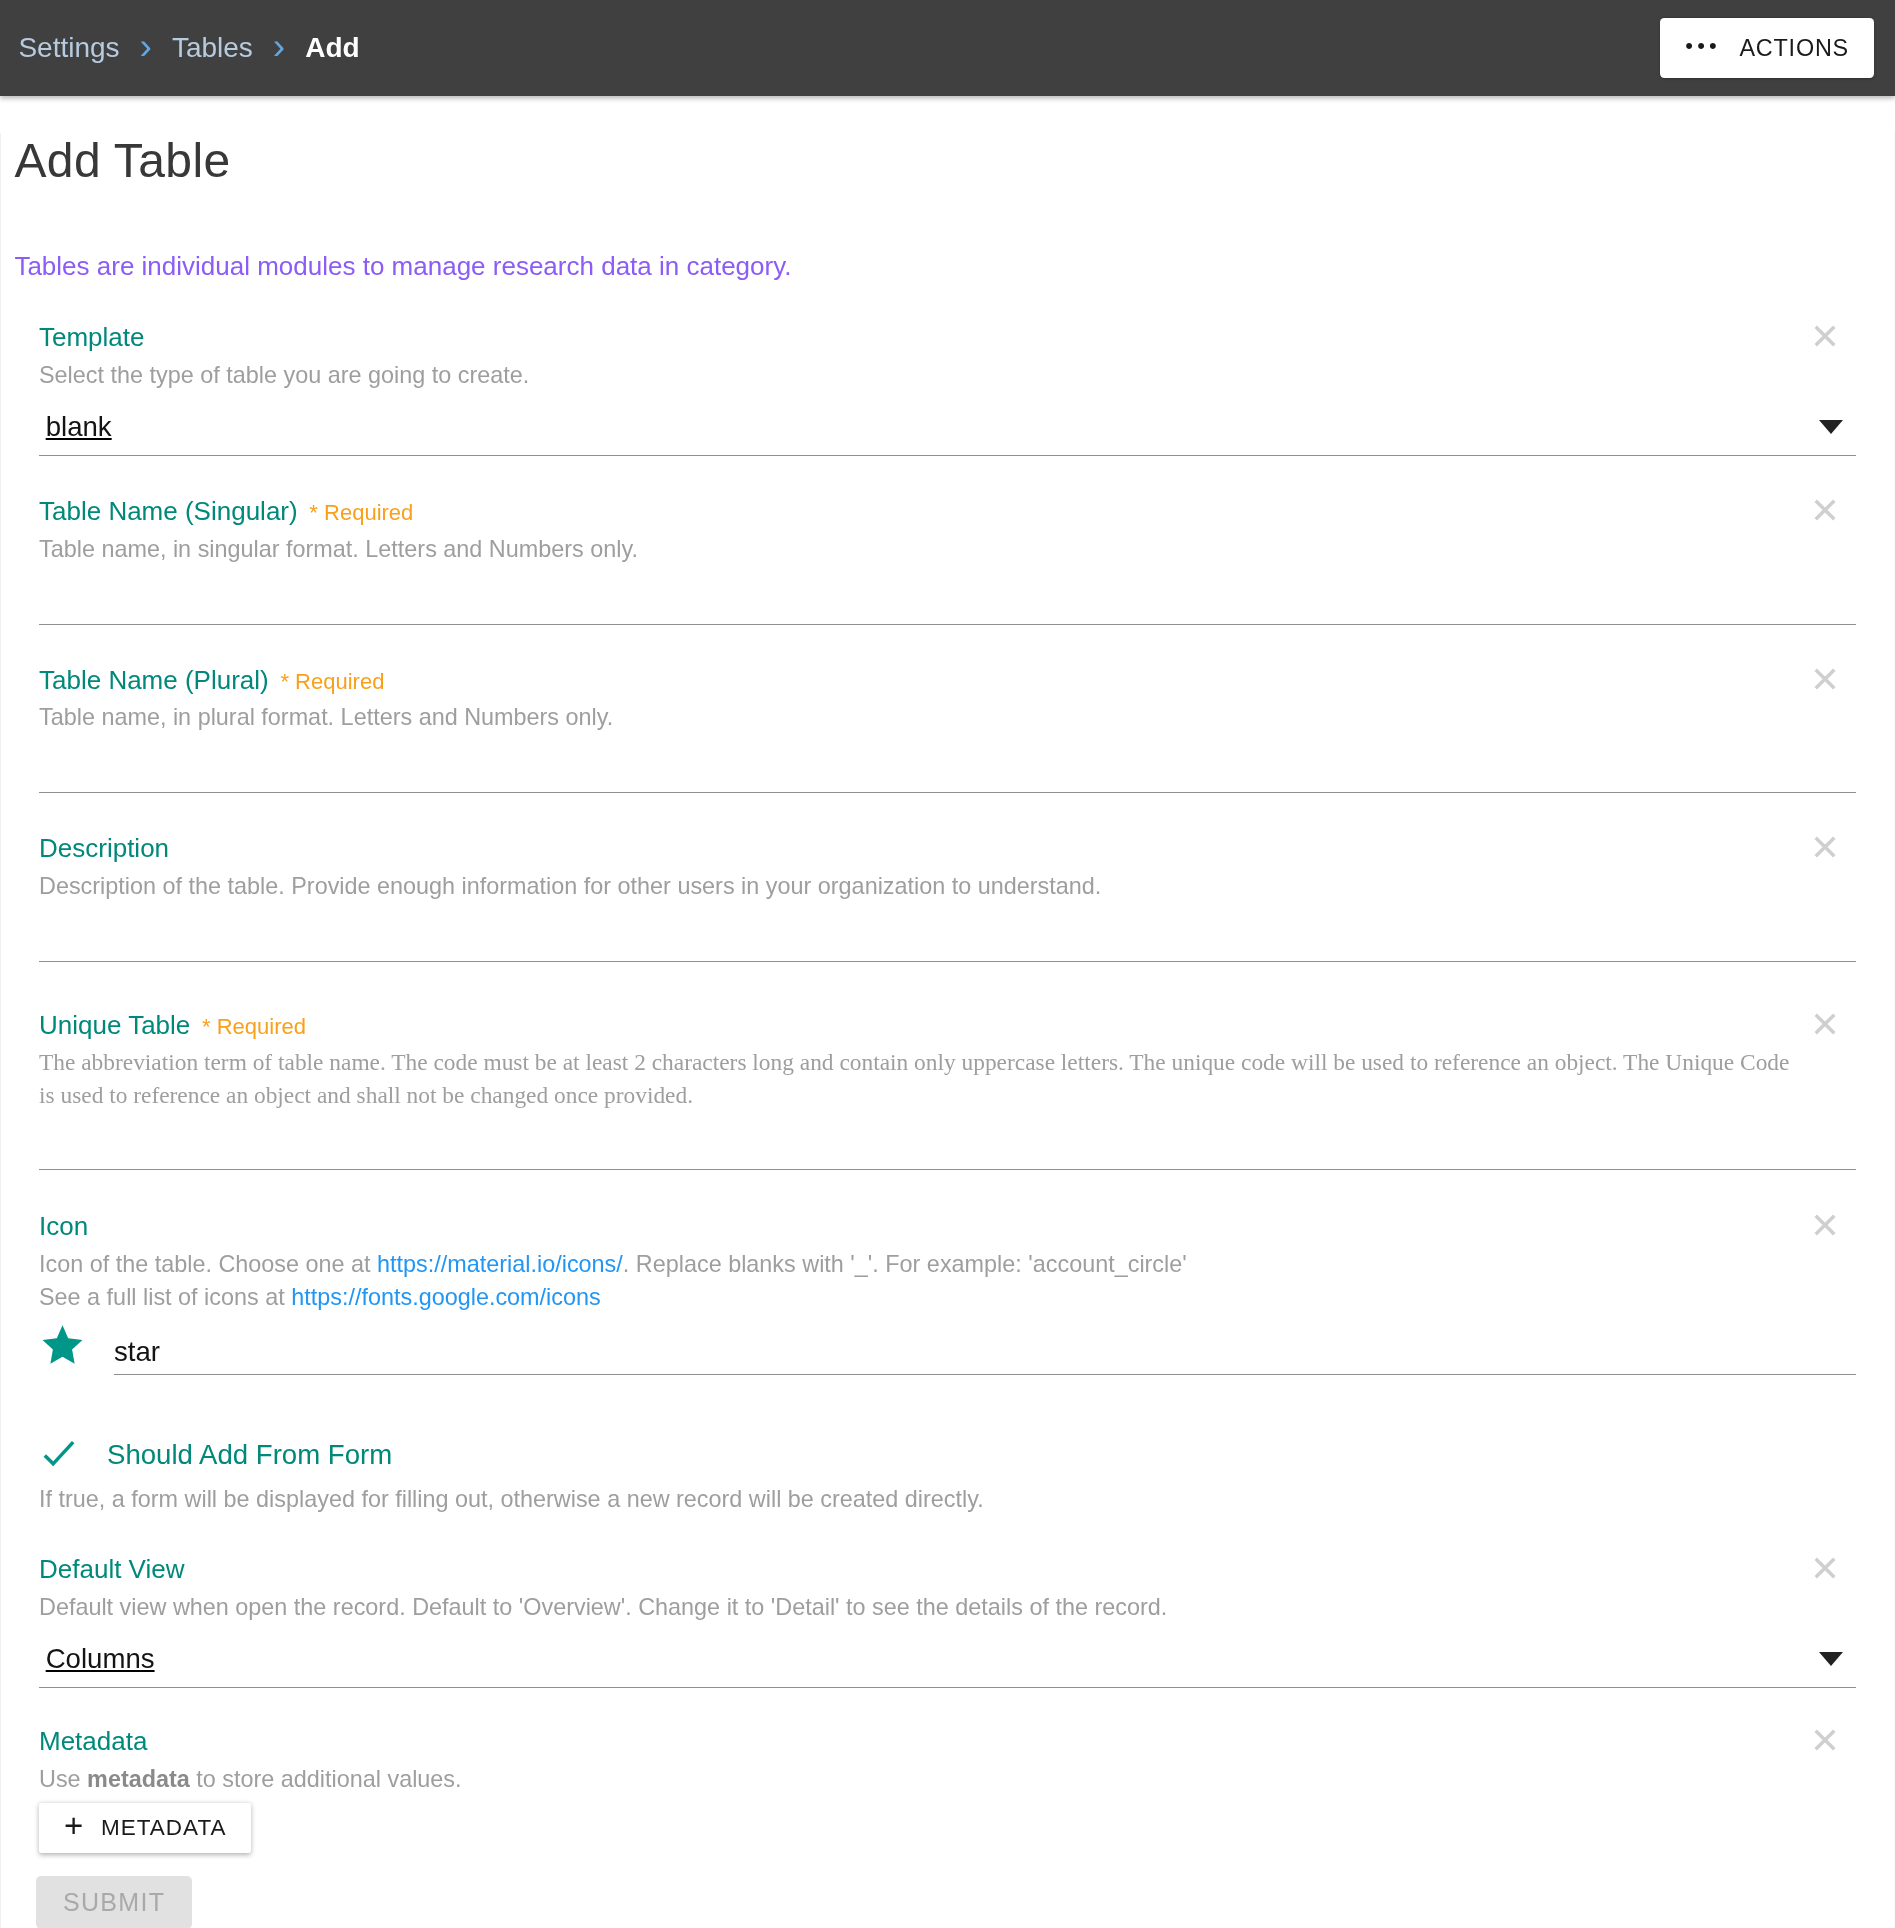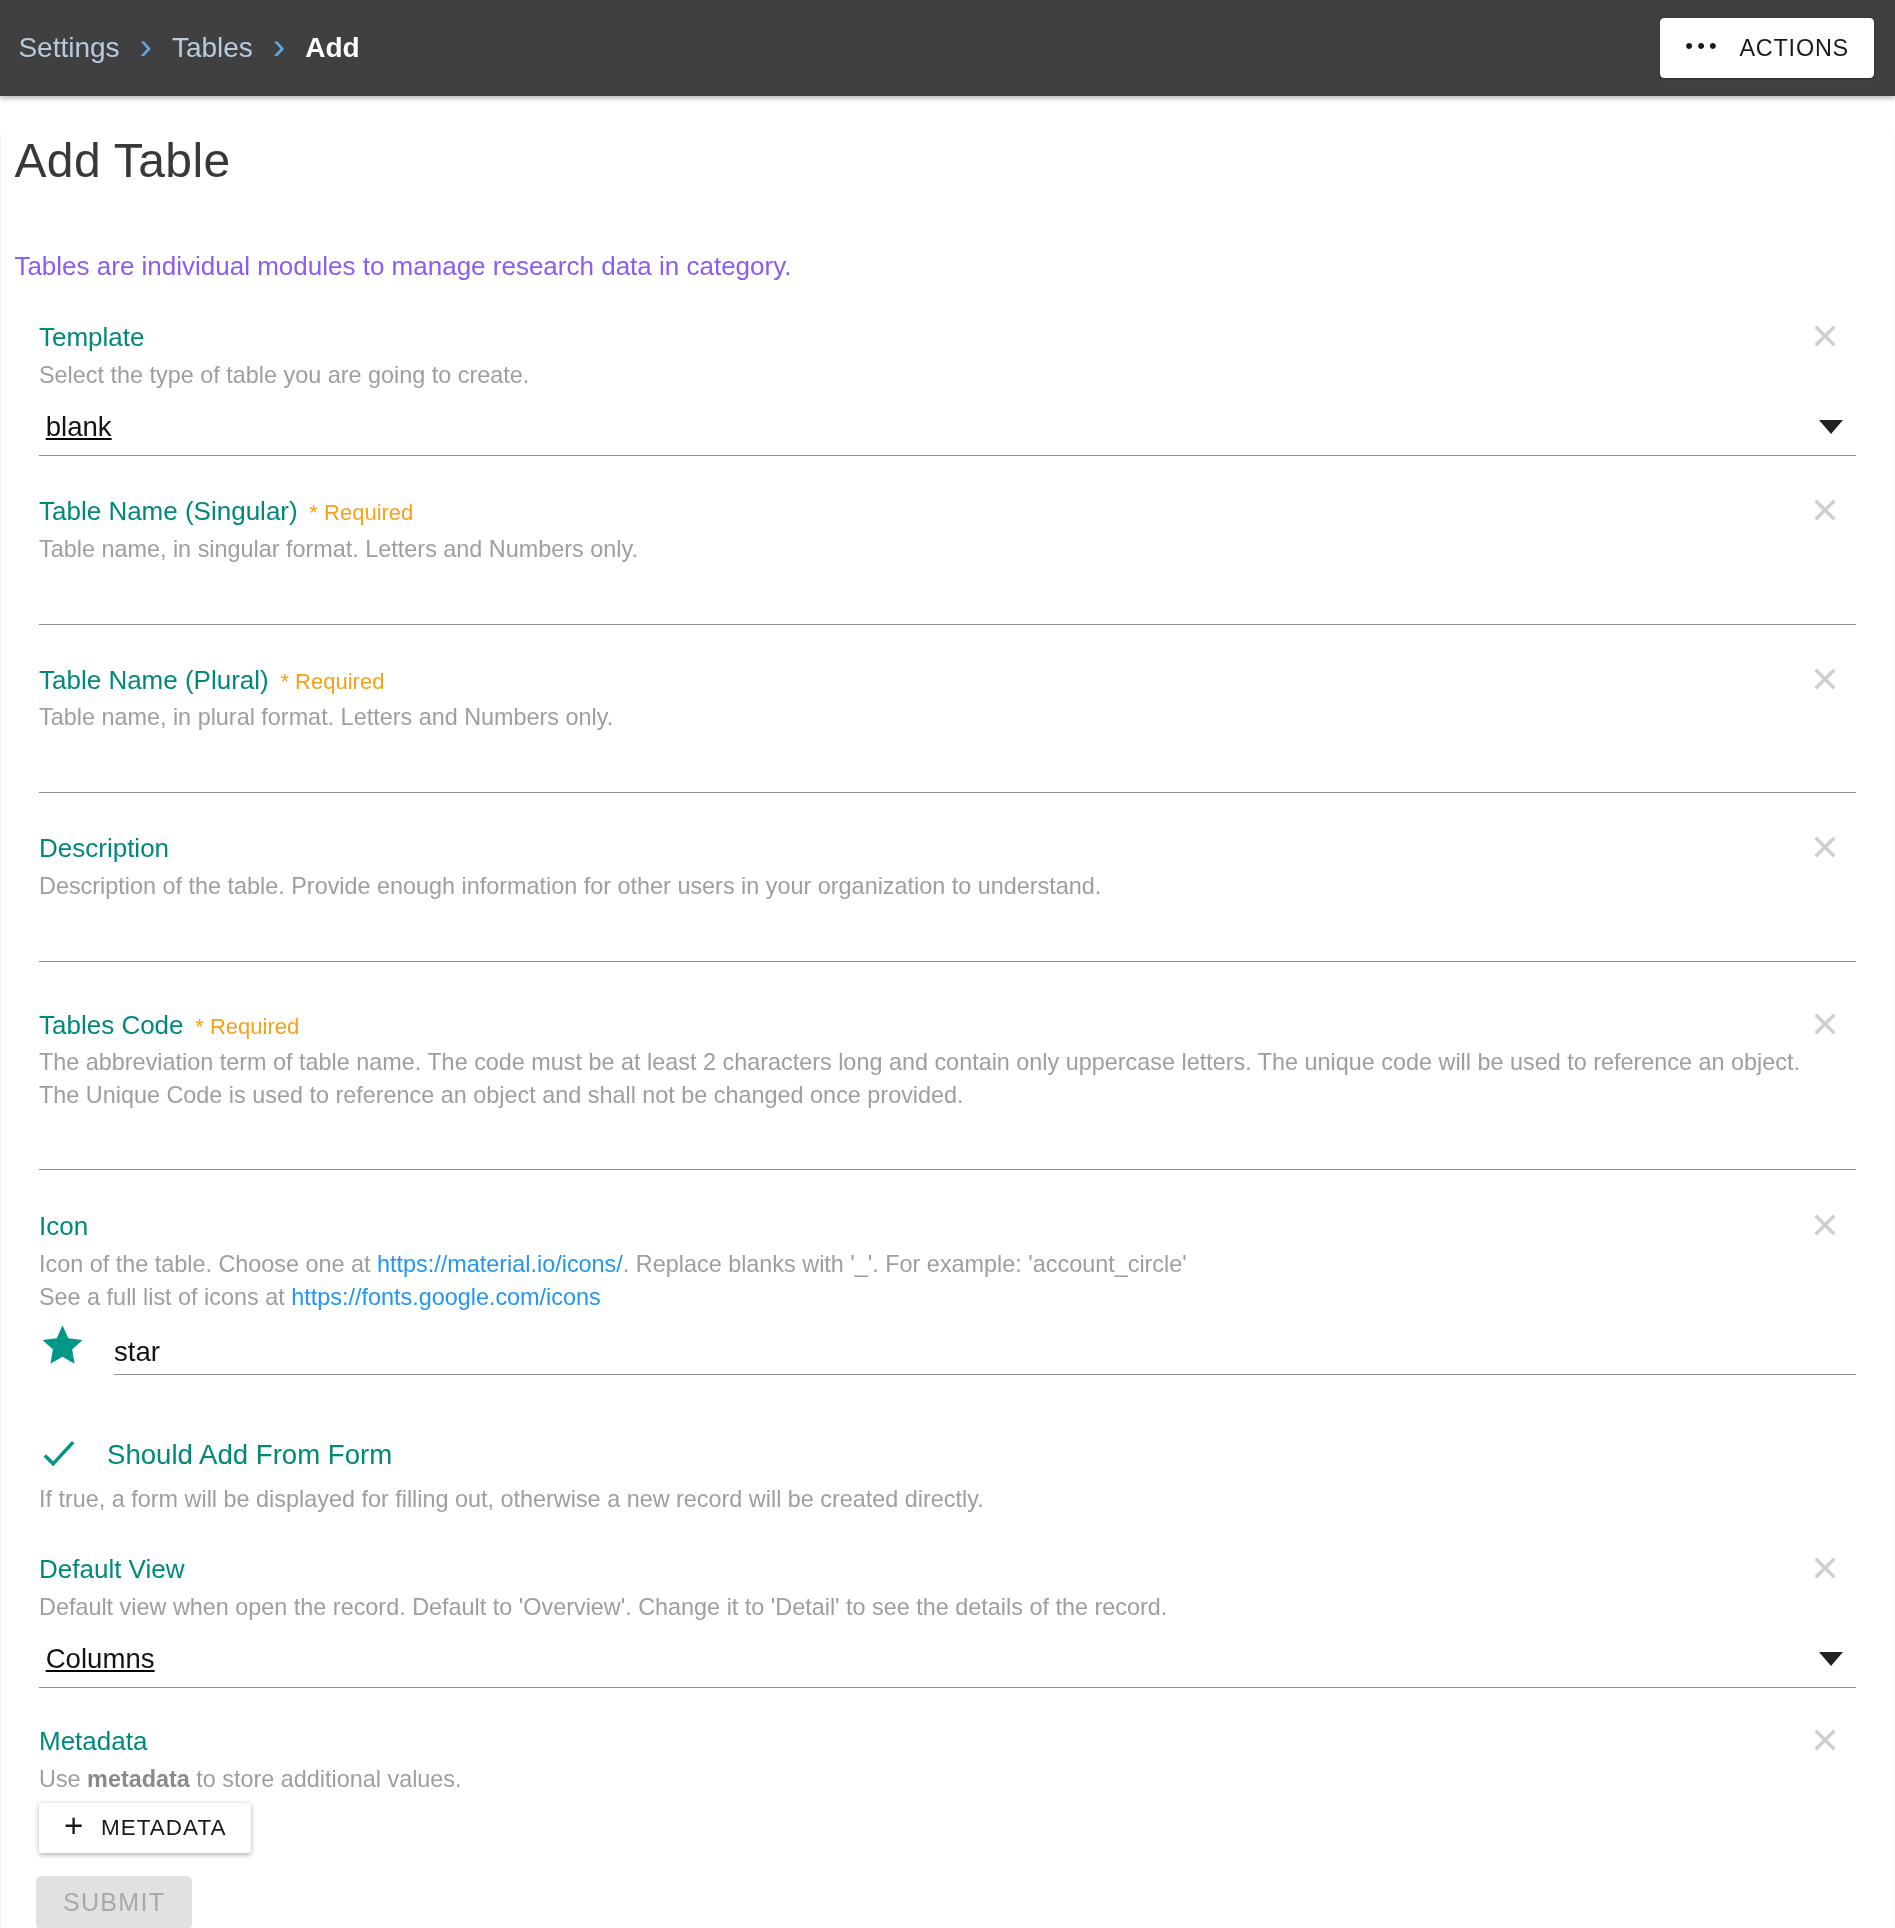--- a/index.html
+++ b/index.html
@@ -172,29 +172,29 @@
           <path d="M5 5 L19 19 M19 5 L5 19" stroke="#cfcfcf" stroke-width="2.6" fill="none"></path>
         </svg>
     </span>
     <div class="field-help">Description of the table. Provide enough information for other users in your organization to understand.</div>
     <div class="empty-input"></div>
   </div>
 
   
   <div class="field" style="margin-top:48px;">
     <div class="field-label-row">
-      <span class="field-label">Tables Code</span>
+      <span class="field-label">Unique Table</span>
       <span class="field-required">* Required</span>
     </div>
     <span class="close-x">
       <svg width="32" height="32" viewBox="0 0 24 24">
           <path d="M5 5 L19 19 M19 5 L5 19" stroke="#cfcfcf" stroke-width="2.6" fill="none"></path>
         </svg>
     </span>
-    <div class="field-help" style="padding-right:50px;">The abbreviation term of table name. The code must be at least 2 characters long and contain only uppercase letters. The unique code will be used to reference an object. The Unique Code is used to reference an object and shall not be changed once provided.</div>
+    <div class="field-help" style="padding-right:50px;font-family:Liberation Serif, serif;">The abbreviation term of table name. The code must be at least 2 characters long and contain only uppercase letters. The unique code will be used to reference an object. The Unique Code is used to reference an object and shall not be changed once provided.</div>
     <div class="empty-input short"></div>
   </div>
 
   
   <div class="field" style="margin-top:41px;">
     <div class="field-label-row">
       <span class="field-label">Icon</span>
     </div>
     <span class="close-x">
       <svg width="32" height="32" viewBox="0 0 24 24">

